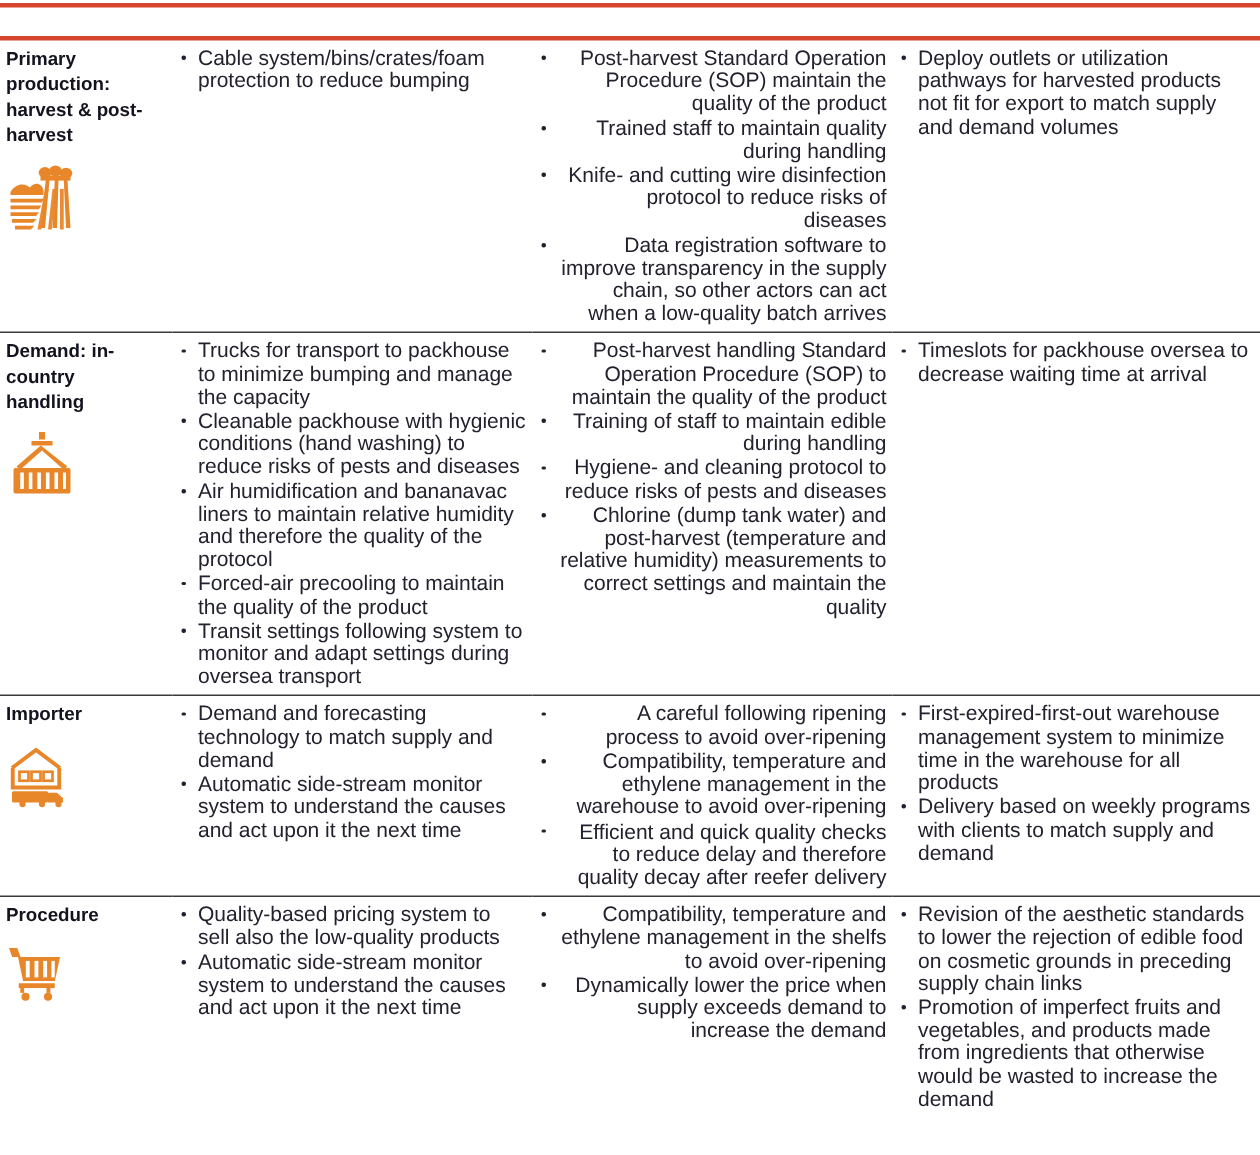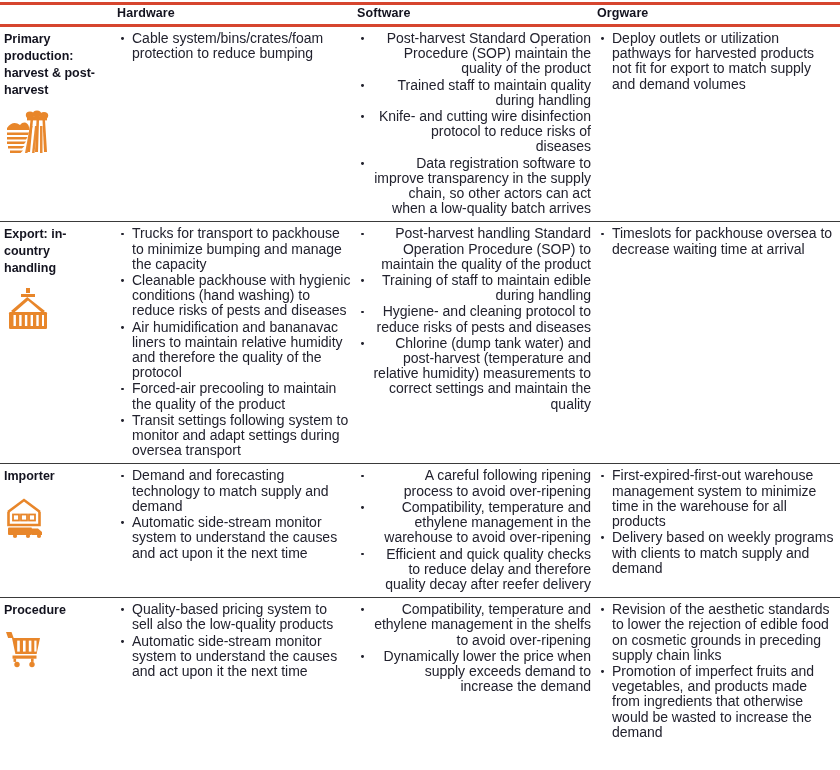--- a/index.html
+++ b/index.html
@@ -144,25 +144,20 @@
   .cell-sw  { padding-left: 1px; text-align: right; }
   .cell-ow  { padding-left: 1px; }
 </style>
 </head>
 <body>
 
 <div class="sheet">
 
   <div class="rule-top"></div>
 
-  <div class="header-row">
-    <div class="header-cell hc-hw">Hardware</div>
-    <div class="header-cell hc-sw">Software</div>
-    <div class="header-cell hc-ow">Orgware</div>
-  </div>
 
   <div class="rule-header"></div>
 
   <table class="matrix">
     <colgroup>
       <col class="col-label">
       <col class="col-hw">
       <col class="col-sw">
       <col class="col-ow">
     </colgroup>
@@ -217,21 +212,21 @@
 
         <td class="cell-body cell-ow">
           <ul class="bullets">
             <li>Deploy outlets or utilization pathways for harvested products not fit for export to match supply and demand volumes</li>
           </ul>
         </td>
       </tr>
 
       <tr class="data-row">
         <td class="row-label">
-          <span class="label-text">Export: in-country handling</span>
+          <span class="label-text">Demand: in-country handling</span>
           <span class="row-icon">
             <svg width="48" height="46" viewBox="0 0 48 46" xmlns="http://www.w3.org/2000/svg">
               <g fill="#e8862a">
 
                 <path d="M22 2 h4 v5 h-4 z"></path>
                 <path d="M17 8 h14 v3 h-14 z"></path>
 
                 <path d="M23.2 11 L7 25 L9.6 27 L24 14.4 L38.4 27 L41 25 Z"></path>
 
                 <rect x="5" y="26" width="38" height="17" rx="1.2"></rect>

